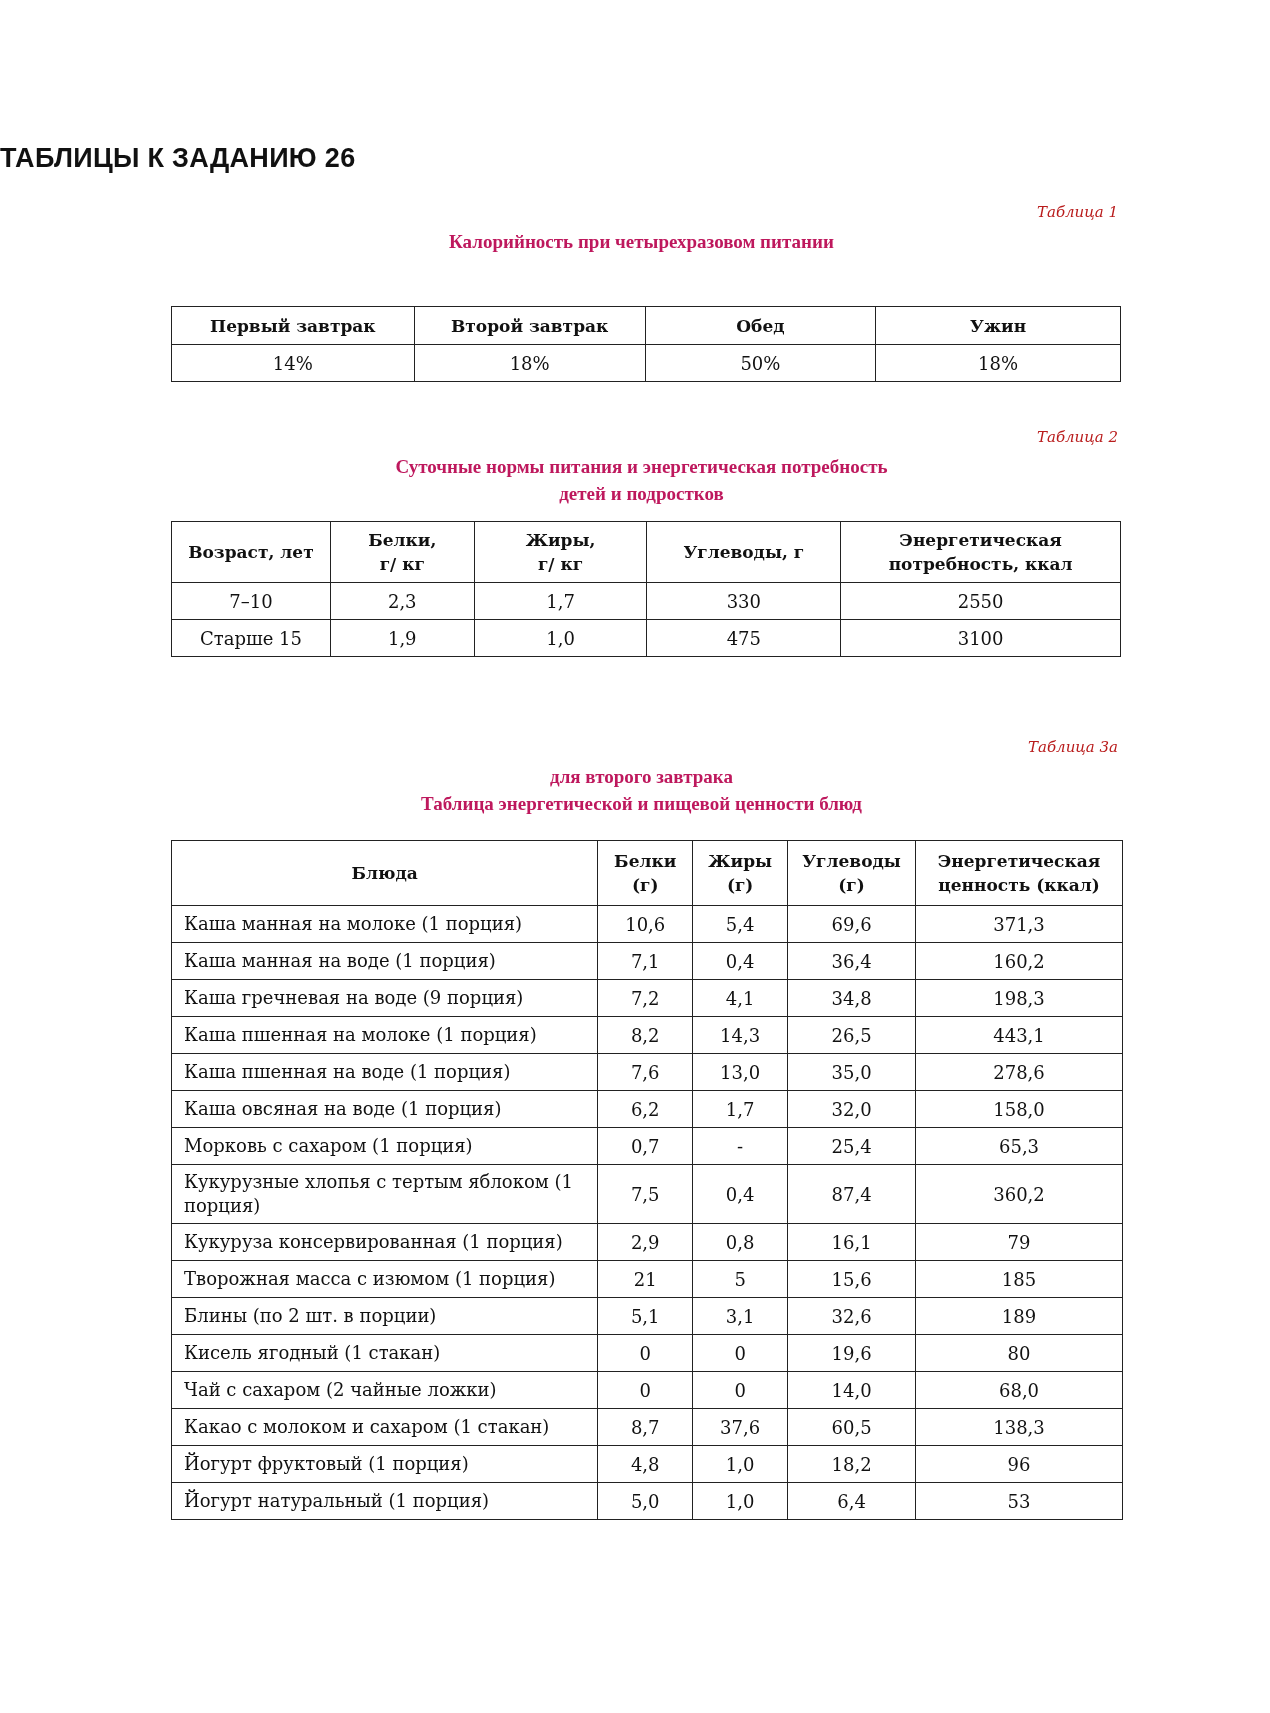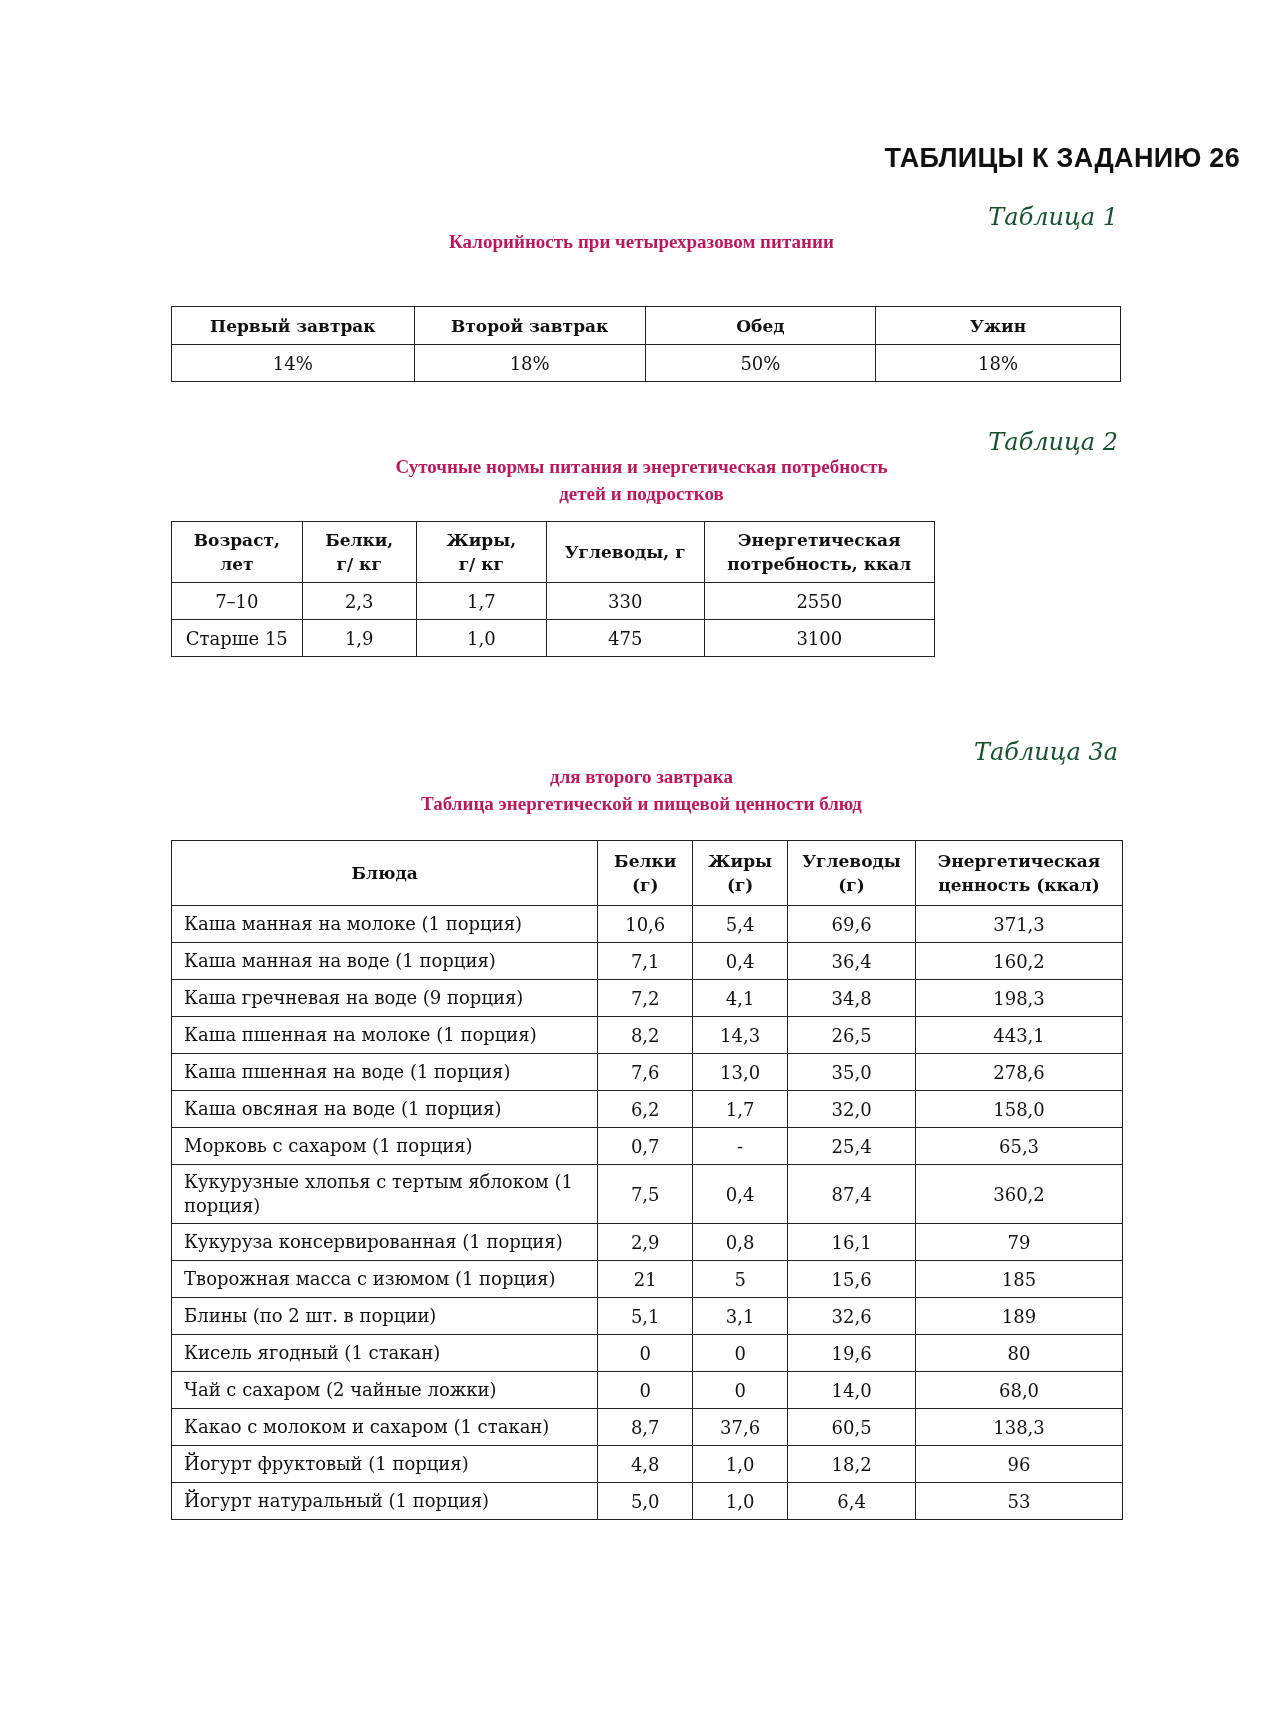--- a/index.html
+++ b/index.html
@@ -2,27 +2,27 @@
 <html><head>
 <meta charset="utf-8">
 <style>
   html, body { margin: 0; padding: 0; background: #ffffff; }
   body {
     width: 1270px; height: 1713px; position: relative; overflow: hidden;
     font-family: "DejaVu Serif", "Liberation Serif", serif; color: #111;
   }
   .page-title {
     position: absolute; left: 0; top: 143px; width: 1270px;
-    text-align: right; padding-right: 30px; box-sizing: border-box;
+    text-align: left; padding-right: 30px; box-sizing: border-box;
     font-family: "Liberation Sans", "DejaVu Sans", sans-serif;
     font-weight: bold; font-size: 27px; letter-spacing: 0.3px; color: #111;
   }
   .tbl-label {
-    position: absolute; right: 152px; font-style: italic; font-size: 24px;
-    font-family: "DejaVu Serif", serif; color: #14532d;
+    position: absolute; right: 152px; font-style: italic; font-size: 15px;
+    font-family: "DejaVu Serif", serif; color: #b91c1c;
   }
   .tbl-caption {
     position: absolute; left: 169px; width: 945px; text-align: center;
     font-weight: bold; font-size: 19px; line-height: 27px; color: #be185d;
     font-family: "Liberation Serif", "DejaVu Serif", serif;
   }
   .tbl-caption span { display: block; }
   table.grid {
     position: absolute; left: 171px; border-collapse: collapse;
     font-size: 18px; color: #111;
@@ -34,21 +34,21 @@
   table.grid th {
     font-weight: bold; font-size: 17px; line-height: 24px; margin-top: 48px;
   }
   table.grid th .hl { display: block; }
   td.name { text-align: left !important; padding-left: 12px !important; line-height: 24px; }
 
   #t1 { top: 306px; width: 950px; }
   #t1 th { height: 37px; }
   #t1 td { height: 36px; }
 
-  #t2 { top: 521px; width: 764px; }
+  #t2 { top: 521px; width: 950px; }
   #t2 th { height: 60px; }
   #t2 td { height: 36px; }
 
   #t3 { top: 840px; width: 952px; }
   #t3 th { height: 64px; }
   #t3 td { height: 36px; }
   #t3 tr.tall td { height: 58px; }
 </style>
 </head>
 <body>

